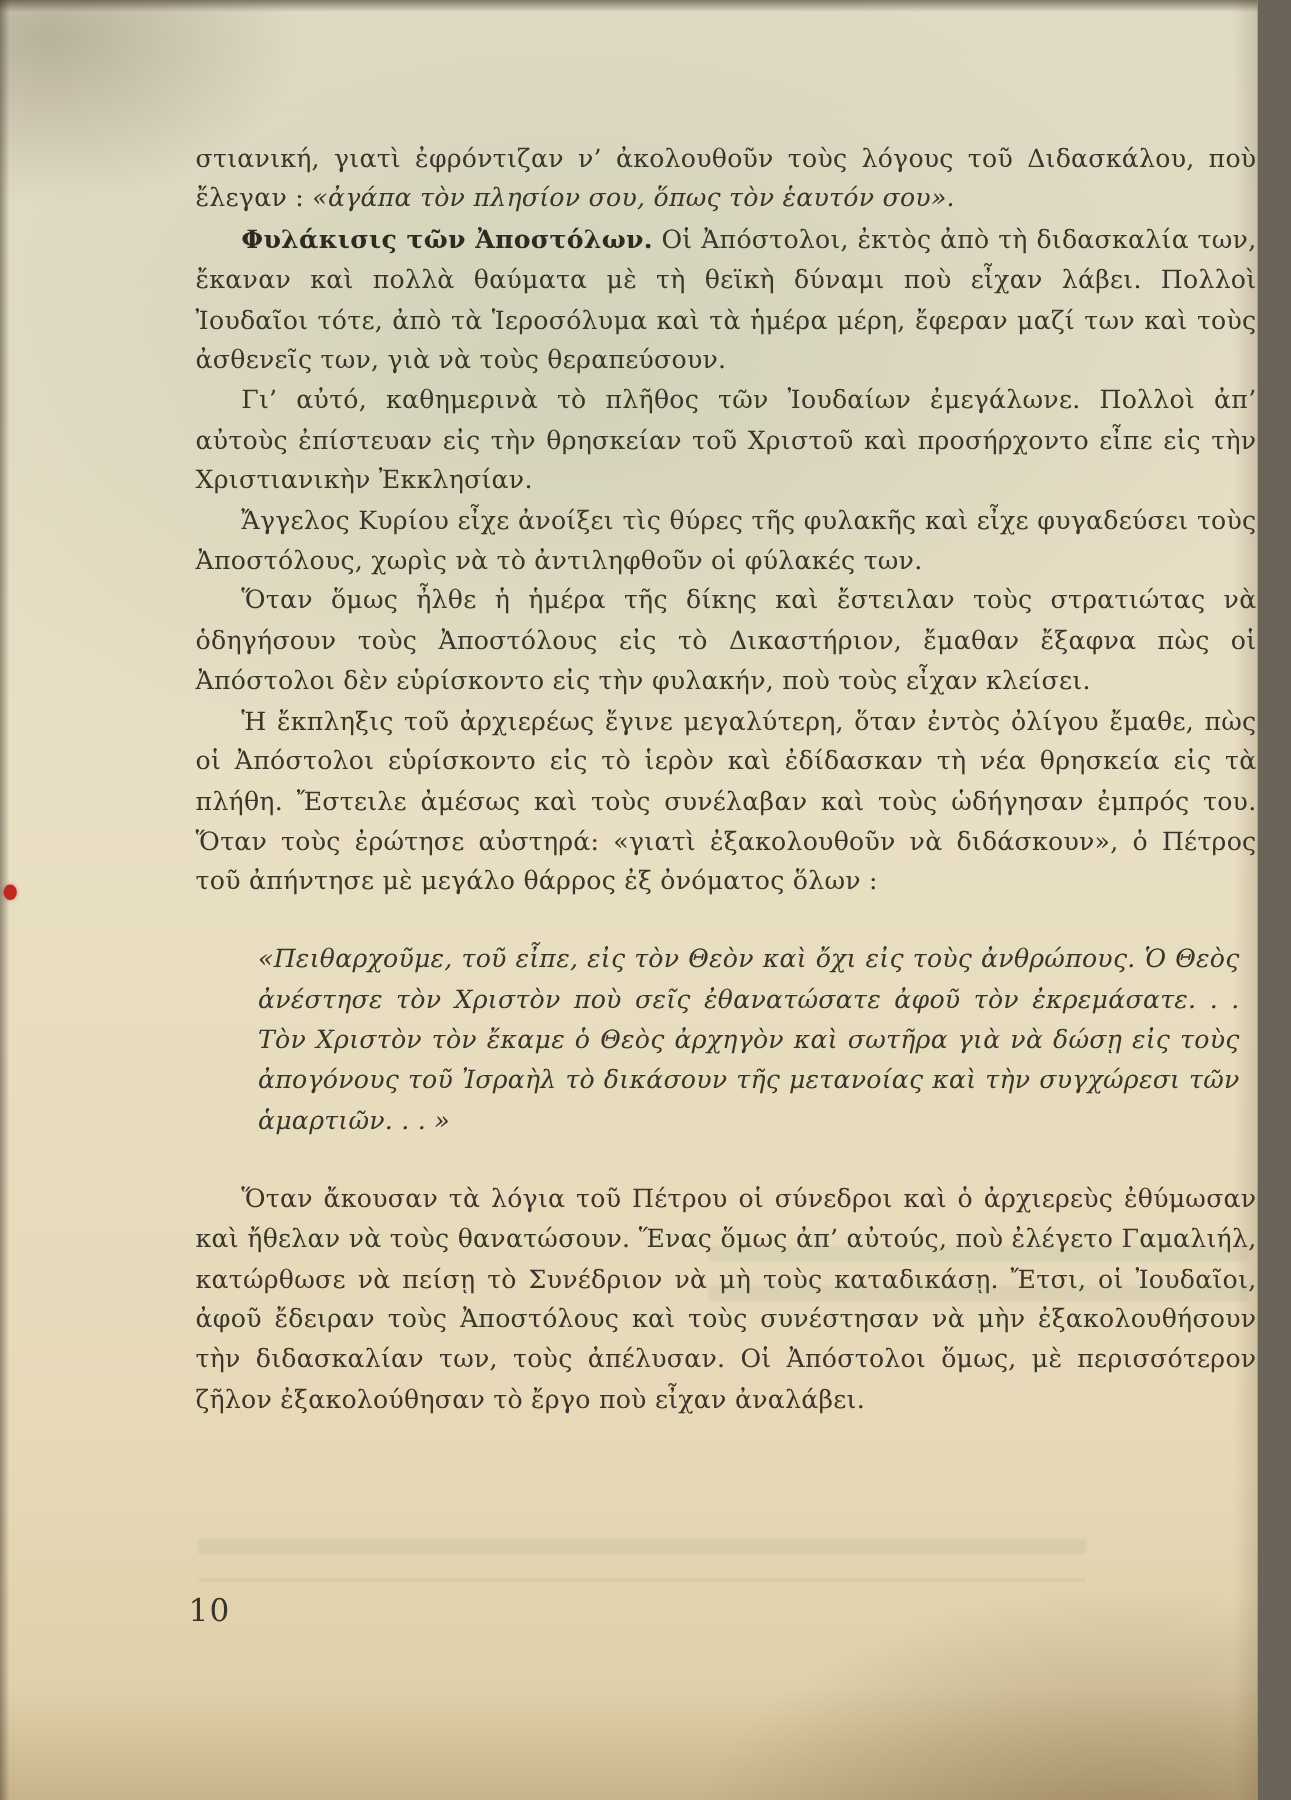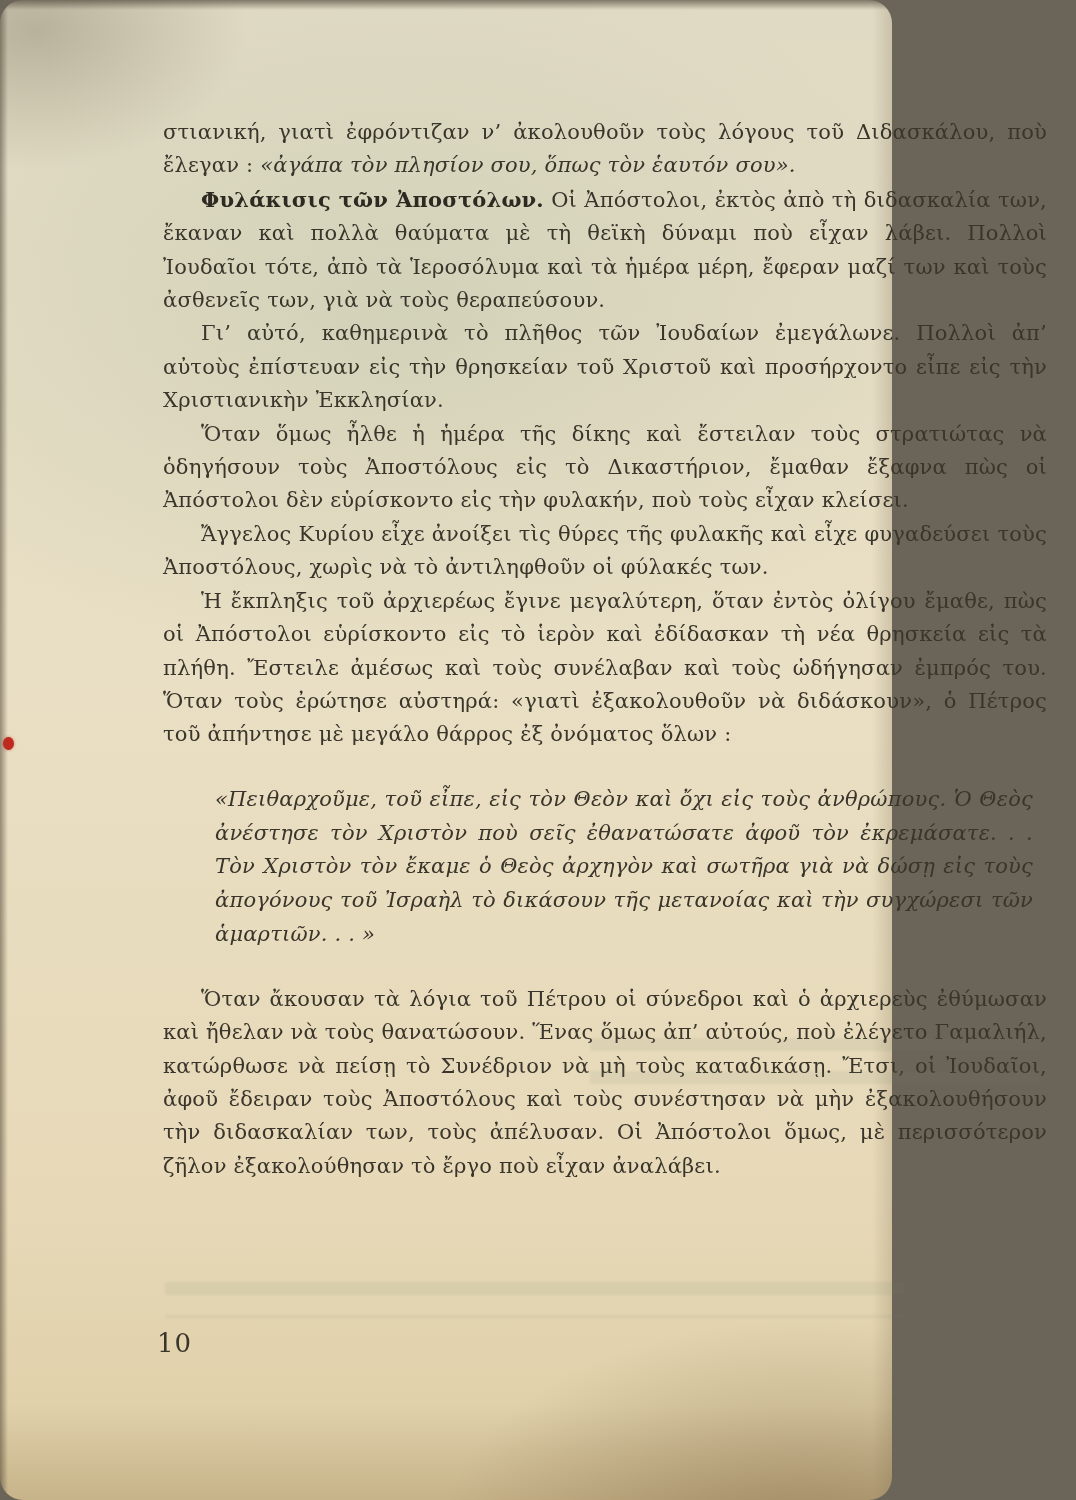--- a/index.html
+++ b/index.html
@@ -5,33 +5,32 @@
 <style>
   * { box-sizing: border-box; }
   html, body { margin: 0; padding: 0; }
   body {
     width: 1076px; height: 1500px; overflow: hidden;
     background: #6b6458;
     font-family: "DejaVu Serif", "Liberation Serif", serif;
   }
   .page {
     position: relative;
-    width: 892px; height: 1500px;
+    width: 1048px; height: 1500px;
     color: var(--ink, #3a352b);
     
     background:
       linear-gradient(180deg, rgba(66,56,42,0.60) 0px, rgba(66,56,42,0.0) 10px),
       linear-gradient(90deg, rgba(66,56,42,0.50) 0px, rgba(66,56,42,0.0) 8px),
       linear-gradient(270deg, rgba(120,100,70,0.22) 0px, rgba(120,100,70,0.0) 20px),
       radial-gradient(ellipse 520px 320px at 90% 103%, rgba(108,84,48,0.42), rgba(108,84,48,0.0) 70%),
       linear-gradient(0deg, rgba(140,112,70,0.28) 0px, rgba(140,112,70,0.0) 95px),
       radial-gradient(ellipse 760px 480px at 45% 21%, rgba(186,196,170,0.42), rgba(186,196,170,0.0) 75%),
       radial-gradient(ellipse 300px 200px at 4% 2%, rgba(90,80,60,0.30), rgba(90,80,60,0.0) 70%),
       linear-gradient(180deg, #e0dac4 0%, #e9dfc4 45%, #e7d9b8 80%, #ddcda4 100%);
-    border-radius: 23px;
   }
   .text-block {
     position: absolute;
     left: 163px; top: 116px; width: 884px;
     text-align: justify;
     font-size: 21px;
     line-height: 33.4px;
     letter-spacing: 0.2px;
   }
   .para { margin: 0; padding: 0; }
@@ -79,23 +78,23 @@
 
   <section class="text-block">
 
     <p class="para"><span>στιανική, γιατὶ ἐφρόντιζαν ν’ ἀκολουθοῦν τοὺς λόγους τοῦ Διδασκάλου, ποὺ ἔλεγαν :</span> <em class="inline-quote">«ἀγάπα τὸν πλησίον σου, ὅπως τὸν ἑαυτόν σου».</em></p>
 
     <p class="para indent"><strong class="lead-heading">Φυλάκισις τῶν Ἀποστόλων.</strong> <span>Οἱ Ἀπόστολοι, ἐκτὸς ἀπὸ τὴ διδασκαλία των, ἔκαναν καὶ πολλὰ θαύματα μὲ τὴ θεϊκὴ δύναμι ποὺ εἶχαν λάβει. Πολλοὶ Ἰουδαῖοι τότε, ἀπὸ τὰ Ἱεροσόλυμα καὶ τὰ ἡμέρα μέρη, ἔφεραν μαζί των καὶ τοὺς ἀσθενεῖς των, γιὰ νὰ τοὺς θεραπεύσουν.</span></p>
 
     <p class="para indent">Γι’ αὐτό, καθημερινὰ τὸ πλῆθος τῶν Ἰουδαίων ἐμεγάλωνε. Πολλοὶ ἀπ’ αὐτοὺς ἐπίστευαν εἰς τὴν θρησκείαν τοῦ Χριστοῦ καὶ προσήρχοντο εἶπε εἰς τὴν Χριστιανικὴν Ἐκκλησίαν.</p>
 
 
+    <p class="para indent">Ἄγγελος Κυρίου εἶχε ἀνοίξει τὶς θύρες τῆς φυλακῆς καὶ εἶχε φυγαδεύσει τοὺς Ἀποστόλους, χωρὶς νὰ τὸ ἀντιληφθοῦν οἱ φύλακές των.</p>
+
     <p class="para indent">Ὅταν ὅμως ἦλθε ἡ ἡμέρα τῆς δίκης καὶ ἔστειλαν τοὺς στρατιώτας νὰ ὁδηγήσουν τοὺς Ἀποστόλους εἰς τὸ Δικαστήριον, ἔμαθαν ἔξαφνα πὼς οἱ Ἀπόστολοι δὲν εὑρίσκοντο εἰς τὴν φυλακήν, ποὺ τοὺς εἶχαν κλείσει.</p>
-
-    <p class="para indent">Ἄγγελος Κυρίου εἶχε ἀνοίξει τὶς θύρες τῆς φυλακῆς καὶ εἶχε φυγαδεύσει τοὺς Ἀποστόλους, χωρὶς νὰ τὸ ἀντιληφθοῦν οἱ φύλακές των.</p>
 
     <p class="para indent">Ἡ ἔκπληξις τοῦ ἀρχιερέως ἔγινε μεγαλύτερη, ὅταν ἐντὸς ὀλίγου ἔμαθε, πὼς οἱ Ἀπόστολοι εὑρίσκοντο εἰς τὸ ἱερὸν καὶ ἐδίδασκαν τὴ νέα θρησκεία εἰς τὰ πλήθη. Ἔστειλε ἀμέσως καὶ τοὺς συνέλαβαν καὶ τοὺς ὡδήγησαν ἐμπρός του. Ὅταν τοὺς ἐρώτησε αὐστηρά: «γιατὶ ἐξακολουθοῦν νὰ διδάσκουν», ὁ Πέτρος τοῦ ἀπήντησε μὲ μεγάλο θάρρος ἐξ ὀνόματος ὅλων :</p>
 
     <blockquote class="quote">«Πειθαρχοῦμε, τοῦ εἶπε, εἰς τὸν Θεὸν καὶ ὄχι εἰς τοὺς ἀνθρώπους. Ὁ Θεὸς ἀνέστησε τὸν Χριστὸν ποὺ σεῖς ἐθανατώσατε  ἀφοῦ τὸν ἐκρεμάσατε. . . Τὸν Χριστὸν τὸν ἔκαμε ὁ Θεὸς ἀρχηγὸν καὶ σωτῆρα  γιὰ νὰ δώσῃ εἰς τοὺς ἀπογόνους τοῦ Ἰσραὴλ τὸ δικάσουν τῆς μετανοίας καὶ τὴν συγχώρεσι τῶν ἁμαρτιῶν. . . »</blockquote>
 
     <p class="para indent">Ὅταν ἄκουσαν τὰ λόγια τοῦ Πέτρου οἱ σύνεδροι καὶ ὁ ἀρχιερεὺς ἐθύμωσαν καὶ ἤθελαν νὰ τοὺς θανατώσουν. Ἕνας ὅμως ἀπ’ αὐτούς, ποὺ ἐλέγετο Γαμαλιήλ, κατώρθωσε νὰ πείσῃ τὸ Συνέδριον νὰ μὴ τοὺς καταδικάσῃ. Ἔτσι, οἱ Ἰουδαῖοι, ἀφοῦ ἔδειραν τοὺς Ἀποστόλους καὶ τοὺς συνέστησαν νὰ μὴν ἐξακολουθήσουν τὴν διδασκαλίαν των, τοὺς ἀπέλυσαν. Οἱ Ἀπόστολοι ὅμως, μὲ περισσότερον ζῆλον ἐξακολούθησαν τὸ ἔργο ποὺ εἶχαν ἀναλάβει.</p>
 
   </section>
 
   <div class="page-number">10</div>

